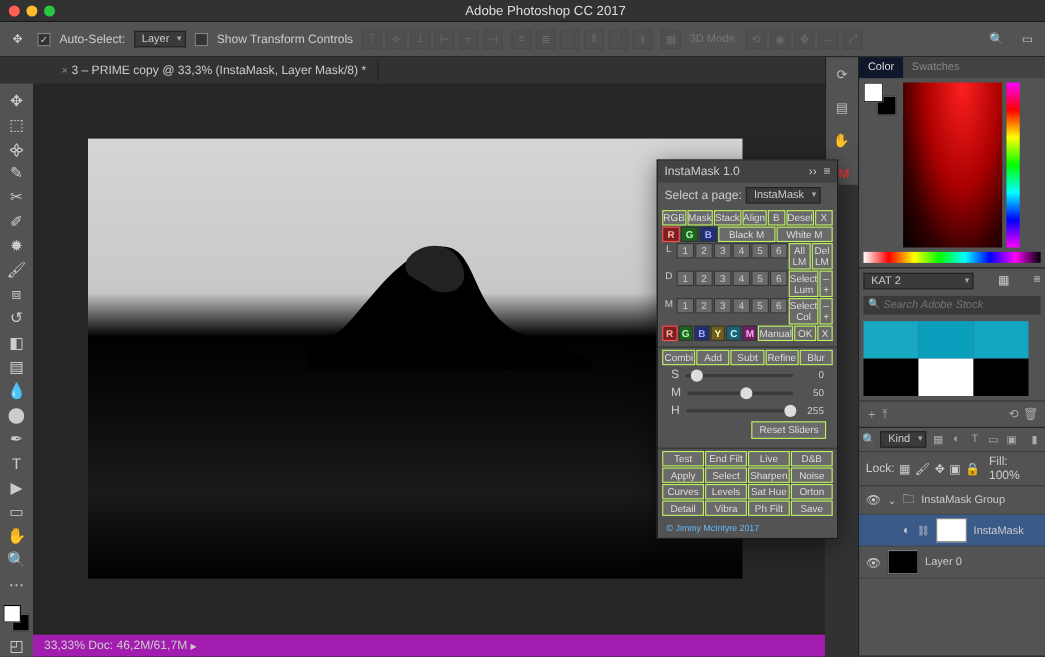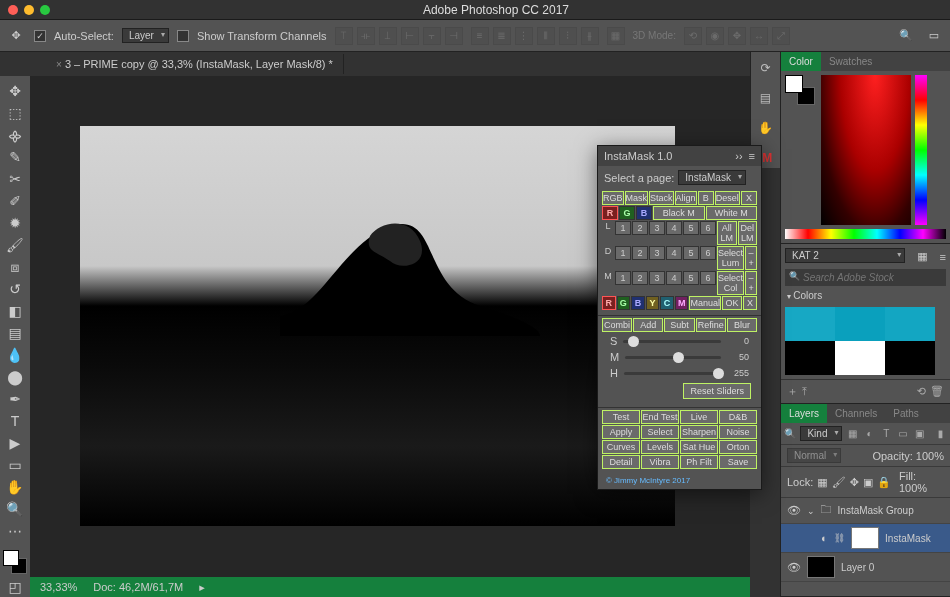--- a/index.html
+++ b/index.html
@@ -35,44 +35,44 @@
 .tools .swatchpair .fg{position:absolute;left:2px;top:2px;width:16px;height:16px;background:#fff;border:1px solid #000;}
 .tools .swatchpair .bg{position:absolute;right:2px;bottom:2px;width:16px;height:16px;background:#000;border:1px solid #666;}
 
 
 .canvas-area{ position:absolute; left:30px; top:76px; right:200px; bottom:20px; background:#262626; overflow:hidden;}
 .canvas{ position:absolute; left:50px; top:50px; width:595px; height:400px; background:linear-gradient(#d5d5d5,#c8c8c8 35%,#000 45%,#0a0a0a 60%,#1a1a1a 80%,#000);}
 .wave{position:absolute; left:200px; top:90px; width:260px; height:120px;}
 .wave svg{width:100%;height:100%}
 
 
-.status{position:absolute; left:30px; bottom:0; height:20px; right:200px; background:#15803d; display:flex; align-items:center; padding:0 10px; gap:16px; font-size:10px; color:#ccc;}
+.status{position:absolute; left:30px; bottom:0; height:20px; right:200px; background:#a21caf; display:flex; align-items:center; padding:0 10px; gap:3px; font-size:10px; color:#ccc;}
 
 
 .rightcol{ position:absolute; right:0; top:52px; width:170px; bottom:0; background:#535353; display:flex; flex-direction:column; border-left:1px solid #222;}
 .sidestrip{ position:absolute; right:170px; top:52px; width:30px; background:#535353; display:flex; flex-direction:column; align-items:center; padding-top:6px; gap:10px; border-left:1px solid #222;}
 .sidestrip .si{width:20px;height:20px;display:flex;align-items:center;justify-content:center;color:#bbb;font-size:12px}
 .sidestrip .si.im{color:#d33;font-weight:bold}
 
 .panel{ border-bottom:1px solid #222;}
 .ptabs{ display:flex; background:#424242; }
 .ptab{ padding:4px 8px; font-size:10px; color:#888;}
-.ptab.on{ background:#15803d; color:#ddd;}
+.ptab.on{ background:#0f172a; color:#ddd;}
 .panel-body{ padding:4px;}
 
 .colorpanel .swpair{position:relative;width:30px;height:30px}
 .colorpanel .fg{position:absolute;left:0;top:0;width:18px;height:18px;background:#fff;border:1px solid #000}
 .colorpanel .bg{position:absolute;right:0;bottom:0;width:18px;height:18px;background:#000;border:1px solid #666}
 .colorfield{ width:90px; height:150px; background:
  radial-gradient(ellipse at 60% 0%, #ff2020, #a00 45%, #300 75%, #000 100%);
  margin-left:6px}
 .huebar{ width:12px; height:150px; background:linear-gradient(#f0f,#f00,#ff0,#0f0,#0ff,#00f,#f0f); margin-left:4px}
 .colorpanel .row{display:flex; padding:4px}
 
-.libpanel .libsel{display:flex;align-items:flex-end;gap:12px;padding:4px}
+.libpanel .libsel{display:flex;align-items:flex-start;gap:22px;padding:4px}
 .section-head{font-size:10px;color:#ccc;padding:2px 6px}
 .section-head::before{content:"▾ ";font-size:8px}
 .swatches{display:flex;flex-wrap:wrap;gap:0;padding:4px}
 .swatch{width:50px;height:34px}
 
 .layerspanel .kindrow{display:flex;align-items:center;gap:4px;padding:3px;border-bottom:1px solid #3a3a3a}
 .layerspanel .kindrow .ico{width:14px;height:14px;display:flex;align-items:center;justify-content:center;color:#aaa;font-size:10px}
 .layerspanel .blendrow{display:flex;align-items:center;justify-content:space-between;padding:3px 6px;color:#777;font-size:10px;border-bottom:1px solid #3a3a3a}
 .layerspanel .lockrow{display:flex;align-items:center;gap:4px;padding:3px 6px;color:#777;font-size:10px;border-bottom:1px solid #3a3a3a}
 .layer{display:flex;align-items:center;gap:6px;padding:3px 6px;border-bottom:1px solid #444}
@@ -131,21 +131,21 @@
   </div>
   <div class="title">Adobe Photoshop CC 2017</div>
 </div>
 
 <div class="optbar">
   <div class="tool-ico">✥</div>
   <span class="chk">✓</span>
   <span>Auto-Select:</span>
   <span class="sel">Layer</span>
   <span class="chk"></span>
-  <span>Show Transform Channels</span>
+  <span>Show Transform Controls</span>
   <div class="optgroup">
     <div class="opticon dis">⟙</div>
     <div class="opticon dis">⟛</div>
     <div class="opticon dis">⟘</div>
     <div class="opticon dis">⊢</div>
     <div class="opticon dis">⫟</div>
     <div class="opticon dis">⊣</div>
   </div>
   <div class="optgroup">
     <div class="opticon dis">≡</div>
@@ -250,58 +250,48 @@
 
   <div class="panel libpanel">
     <div class="libsel">
       <span class="sel" style="flex:1">KAT 2</span>
       <span>▦</span>
       <span>≡</span>
     </div>
     <div class="searchwrap">
       <input class="searchin" placeholder="Search Adobe Stock" style="">
     </div>
-    <div class="section-head">Colors</div>
     <div class="swatches" id="libswatches">
         <div class="swatch" style="background: rgb(23, 168, 196);"></div>
         <div class="swatch" style="background: rgb(10, 160, 189);"></div>
         <div class="swatch" style="background: rgb(19, 166, 194);"></div>
         <div class="swatch" style="background: rgb(0, 0, 0);"></div>
         <div class="swatch" style="background: rgb(255, 255, 255);"></div>
         <div class="swatch" style="background: rgb(0, 0, 0);"></div>
       </div>
     <div class="libicons">
       <span>＋</span>
       <span>⤒</span>
       <span class="sp"></span>
       <span>⟲</span>
       <span>🗑</span>
     </div>
   </div>
 
   <div class="panel layerspanel" style="flex:1;display:flex;flex-direction:column">
-    <div class="ptabs">
-      <div class="ptab on">Layers</div>
-      <div class="ptab">Channels</div>
-      <div class="ptab">Paths</div>
-    </div>
     <div class="kindrow">
       <span style="font-size:10px">🔍</span>
       <span class="sel">Kind</span>
       <span class="ico">▦</span>
       <span class="ico">◐</span>
       <span class="ico">T</span>
       <span class="ico">▭</span>
       <span class="ico">▣</span>
       <span style="flex:1"></span>
       <span class="ico">▮</span>
-    </div>
-    <div class="blendrow">
-      <span class="sel" style="opacity:.5">Normal</span>
-      <span><span>Opacity:</span> <span>100%</span></span>
     </div>
     <div class="lockrow">
       <span>Lock:</span>
       <span>▦</span>
       <span>🖌</span>
       <span>✥</span>
       <span>▣</span>
       <span>🔒</span>
       <span style="flex:1"></span>
       <span><span>Fill:</span> <span>100%</span></span>
@@ -437,21 +427,21 @@
         </div>
       </div>
     <div class="reset-row">
         <span class="btn">Reset Sliders</span>
       </div>
   </div>
 
   <div class="im-section im-grid">
     <div class="grow" id="im-a1">
         <span class="btn sm">Test</span>
-        <span class="btn sm">End Test</span>
+        <span class="btn sm">End Filt</span>
         <span class="btn sm">Live</span>
         <span class="btn sm">D&amp;B</span>
       </div>
     <div class="grow" id="im-a2">
         <span class="btn sm">Apply</span>
         <span class="btn sm">Select</span>
         <span class="btn sm">Sharpen</span>
         <span class="btn sm">Noise</span>
       </div>
     <div class="grow" id="im-a3">

